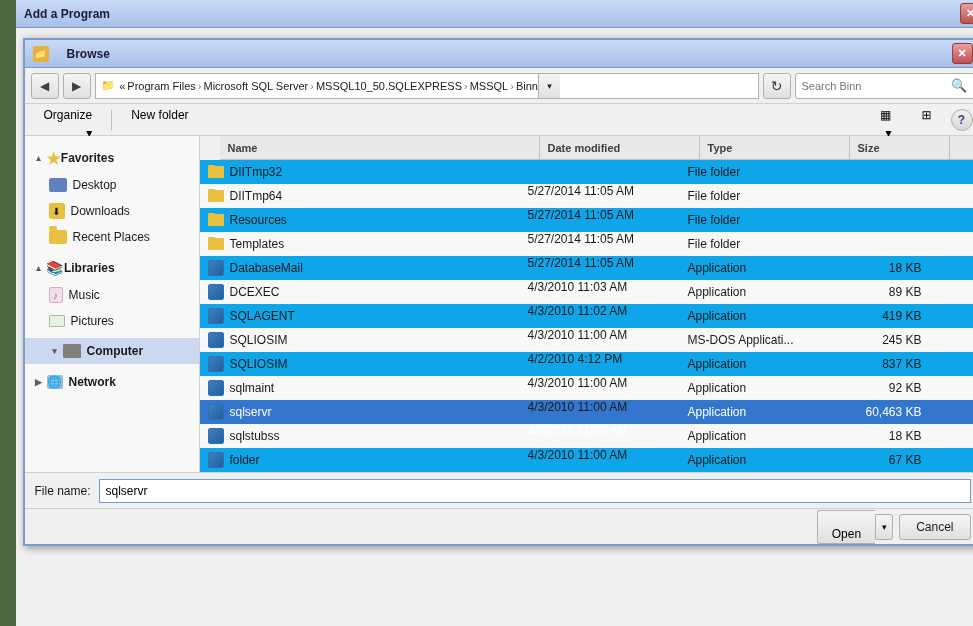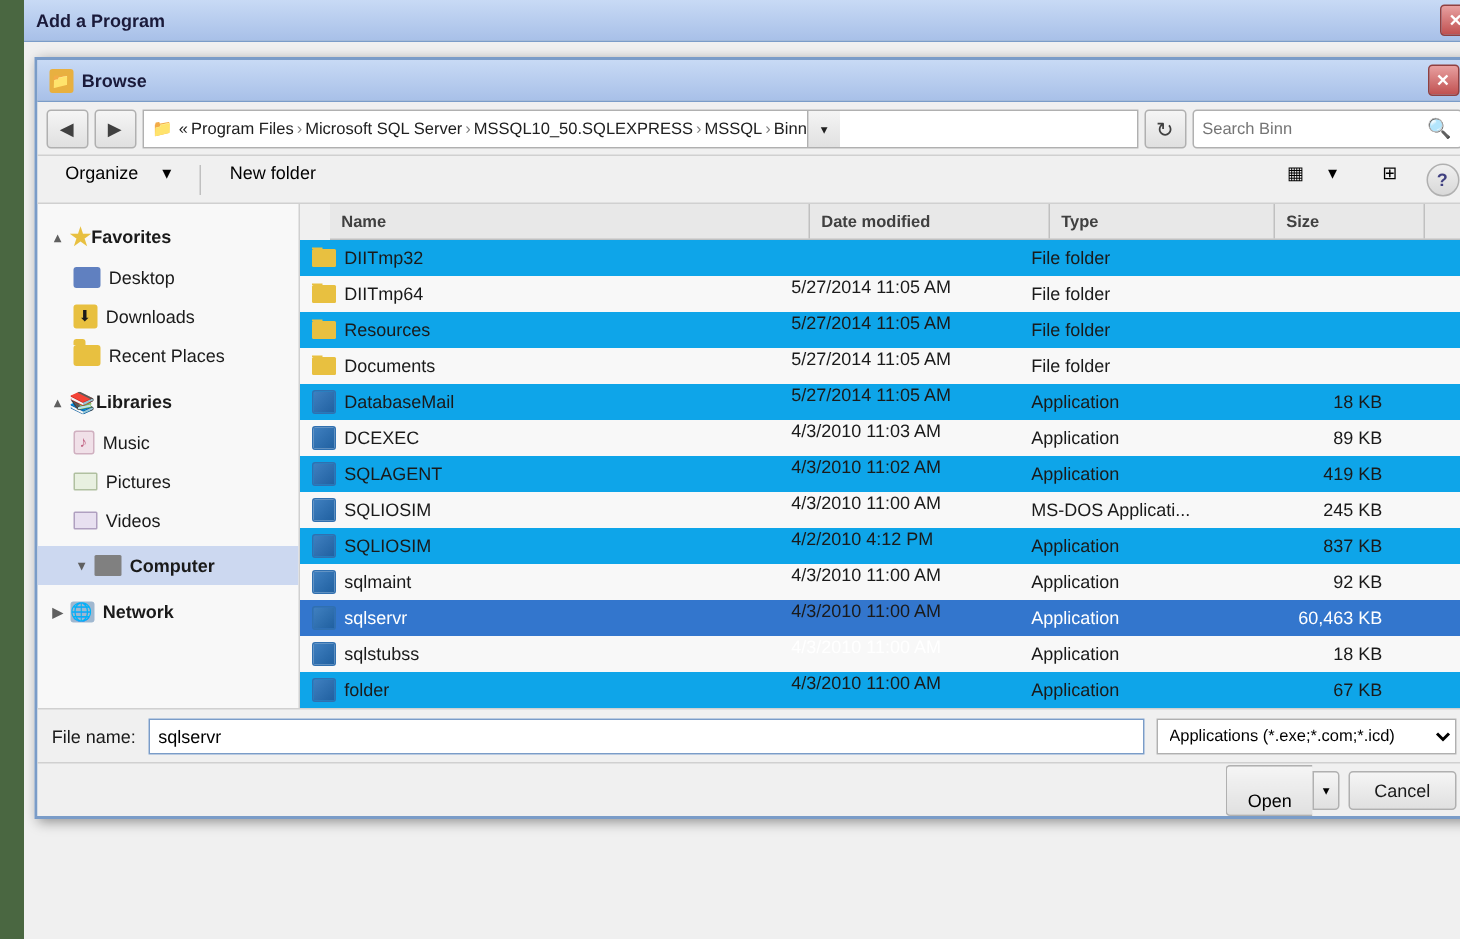--- a/index.html
+++ b/index.html
@@ -72,20 +72,21 @@
       background: #e8b040;
       border-radius: 2px;
       margin-right: 6px;
       display: flex; align-items: center; justify-content: center;
       font-size: 10px;
     }
     .browse-titlebar-text {
       font-size: 12px;
       font-weight: bold;
       color: #1a1a3a;
+      margin-left: 12px;
     }
     .browse-close-btn {
       margin-left: auto;
       width: 21px; height: 21px;
       background: linear-gradient(to bottom, #e8a0a0, #c05050);
       border: 1px solid #904040;
       border-radius: 3px;
       display: flex; align-items: center; justify-content: center;
       cursor: pointer;
       color: white; font-size: 11px; font-weight: bold;
@@ -188,22 +189,23 @@
     }
     .toolbar-btn {
       height: 26px;
       padding: 0 10px;
       background: transparent;
       border: 1px solid transparent;
       border-radius: 3px;
       cursor: pointer;
       font-size: 12px;
       display: flex;
-      align-items: flex-start;
-      gap: 16px;
+      align-items: flex-end;
+      gap: 4px;
+      flex-direction: column;
     }
     .toolbar-sep {
       width: 1px;
       height: 20px;
       background: #c0c0c0;
     }
     .view-btn {
       margin-left: auto;
     }
     .help-btn {
@@ -618,24 +620,20 @@
               <span>Libraries</span>
             </div>
             <div class="nav-item">
               <div class="music-icon">♪</div>
               <span>Music</span>
             </div>
             <div class="nav-item">
               <div class="pictures-icon"></div>
               <span>Pictures</span>
             </div>
-            <div class="nav-item">
-              <div class="videos-icon"></div>
-              <span>Videos</span>
-            </div>
           </div>
 
           <div class="nav-section">
             <div class="nav-section-header nav-item selected">
               <span class="nav-expand">▾</span>
               <div class="computer-nav-icon"></div>
               <span>Computer</span>
             </div>
           </div>
 
@@ -689,21 +687,21 @@
       <div class="folder-icon-sm"></div>
       <span>Resources</span>
     </div>
     <div class="file-date">5/27/2014 11:05 AM</div>
     <div class="file-type">File folder</div>
     <div class="file-size"></div>
   </div>
               <div class="file-row">
     <div class="file-name">
       <div class="folder-icon-sm"></div>
-      <span>Documents</span>
+      <span>Templates</span>
     </div>
     <div class="file-date">5/27/2014 11:05 AM</div>
     <div class="file-type">File folder</div>
     <div class="file-size"></div>
   </div>
               <div class="file-row">
     <div class="file-name">
       <div class="exe-icon"></div>
       <span>DatabaseMail</span>
     </div>
@@ -783,23 +781,20 @@
     <div class="file-type">Application</div>
     <div class="file-size">67 KB</div>
   </div>
             </div>
         </div>
       </div>
 
       <div class="bottom-bar">
         <span class="filename-label">File name:</span>
         <input class="filename-input" type="text" id="filename-input" value="sqlservr" style="">
-        <select class="filetype-select">
-          <option id="filetype-option">Applications (*.exe;*.com;*.icd)</option>
-        </select>
       </div>
 
       <div class="bottom-buttons">
         <div class="dialog-btn-split">
           <button class="btn-main" id="open-btn">Open</button>
           <button class="btn-arrow">▾</button>
         </div>
         <button class="dialog-btn" id="cancel-btn">Cancel</button>
       </div>
 

